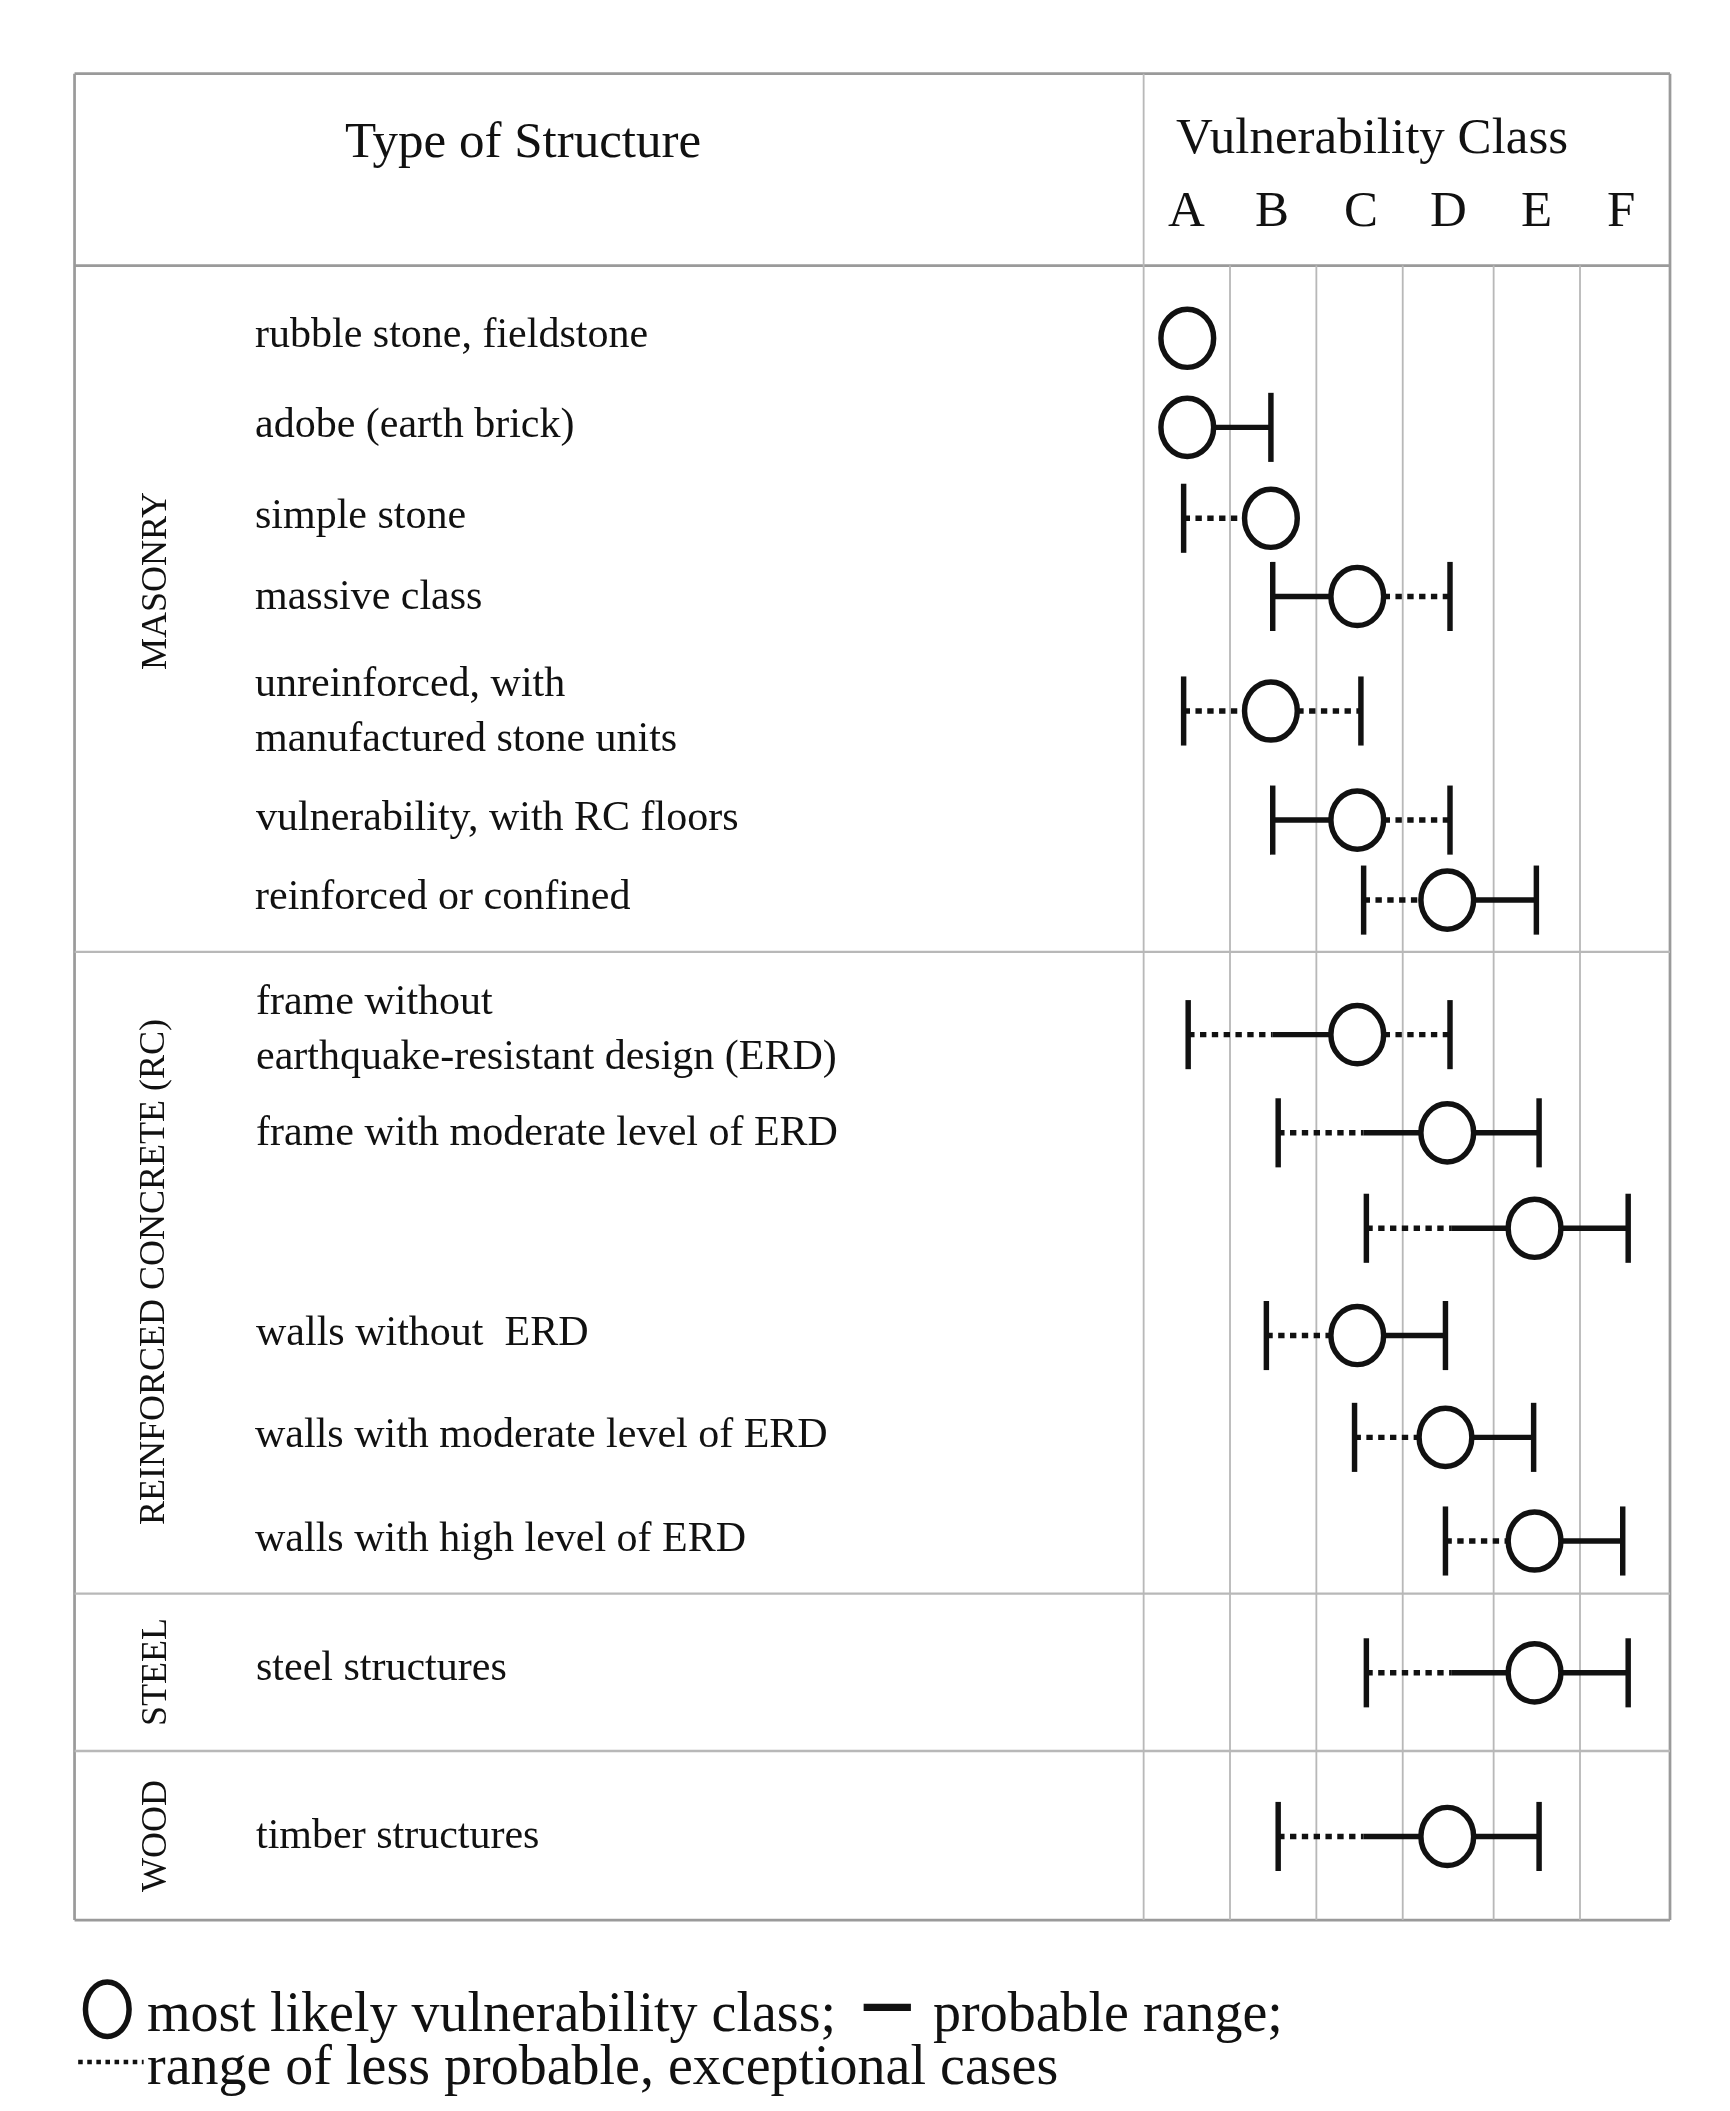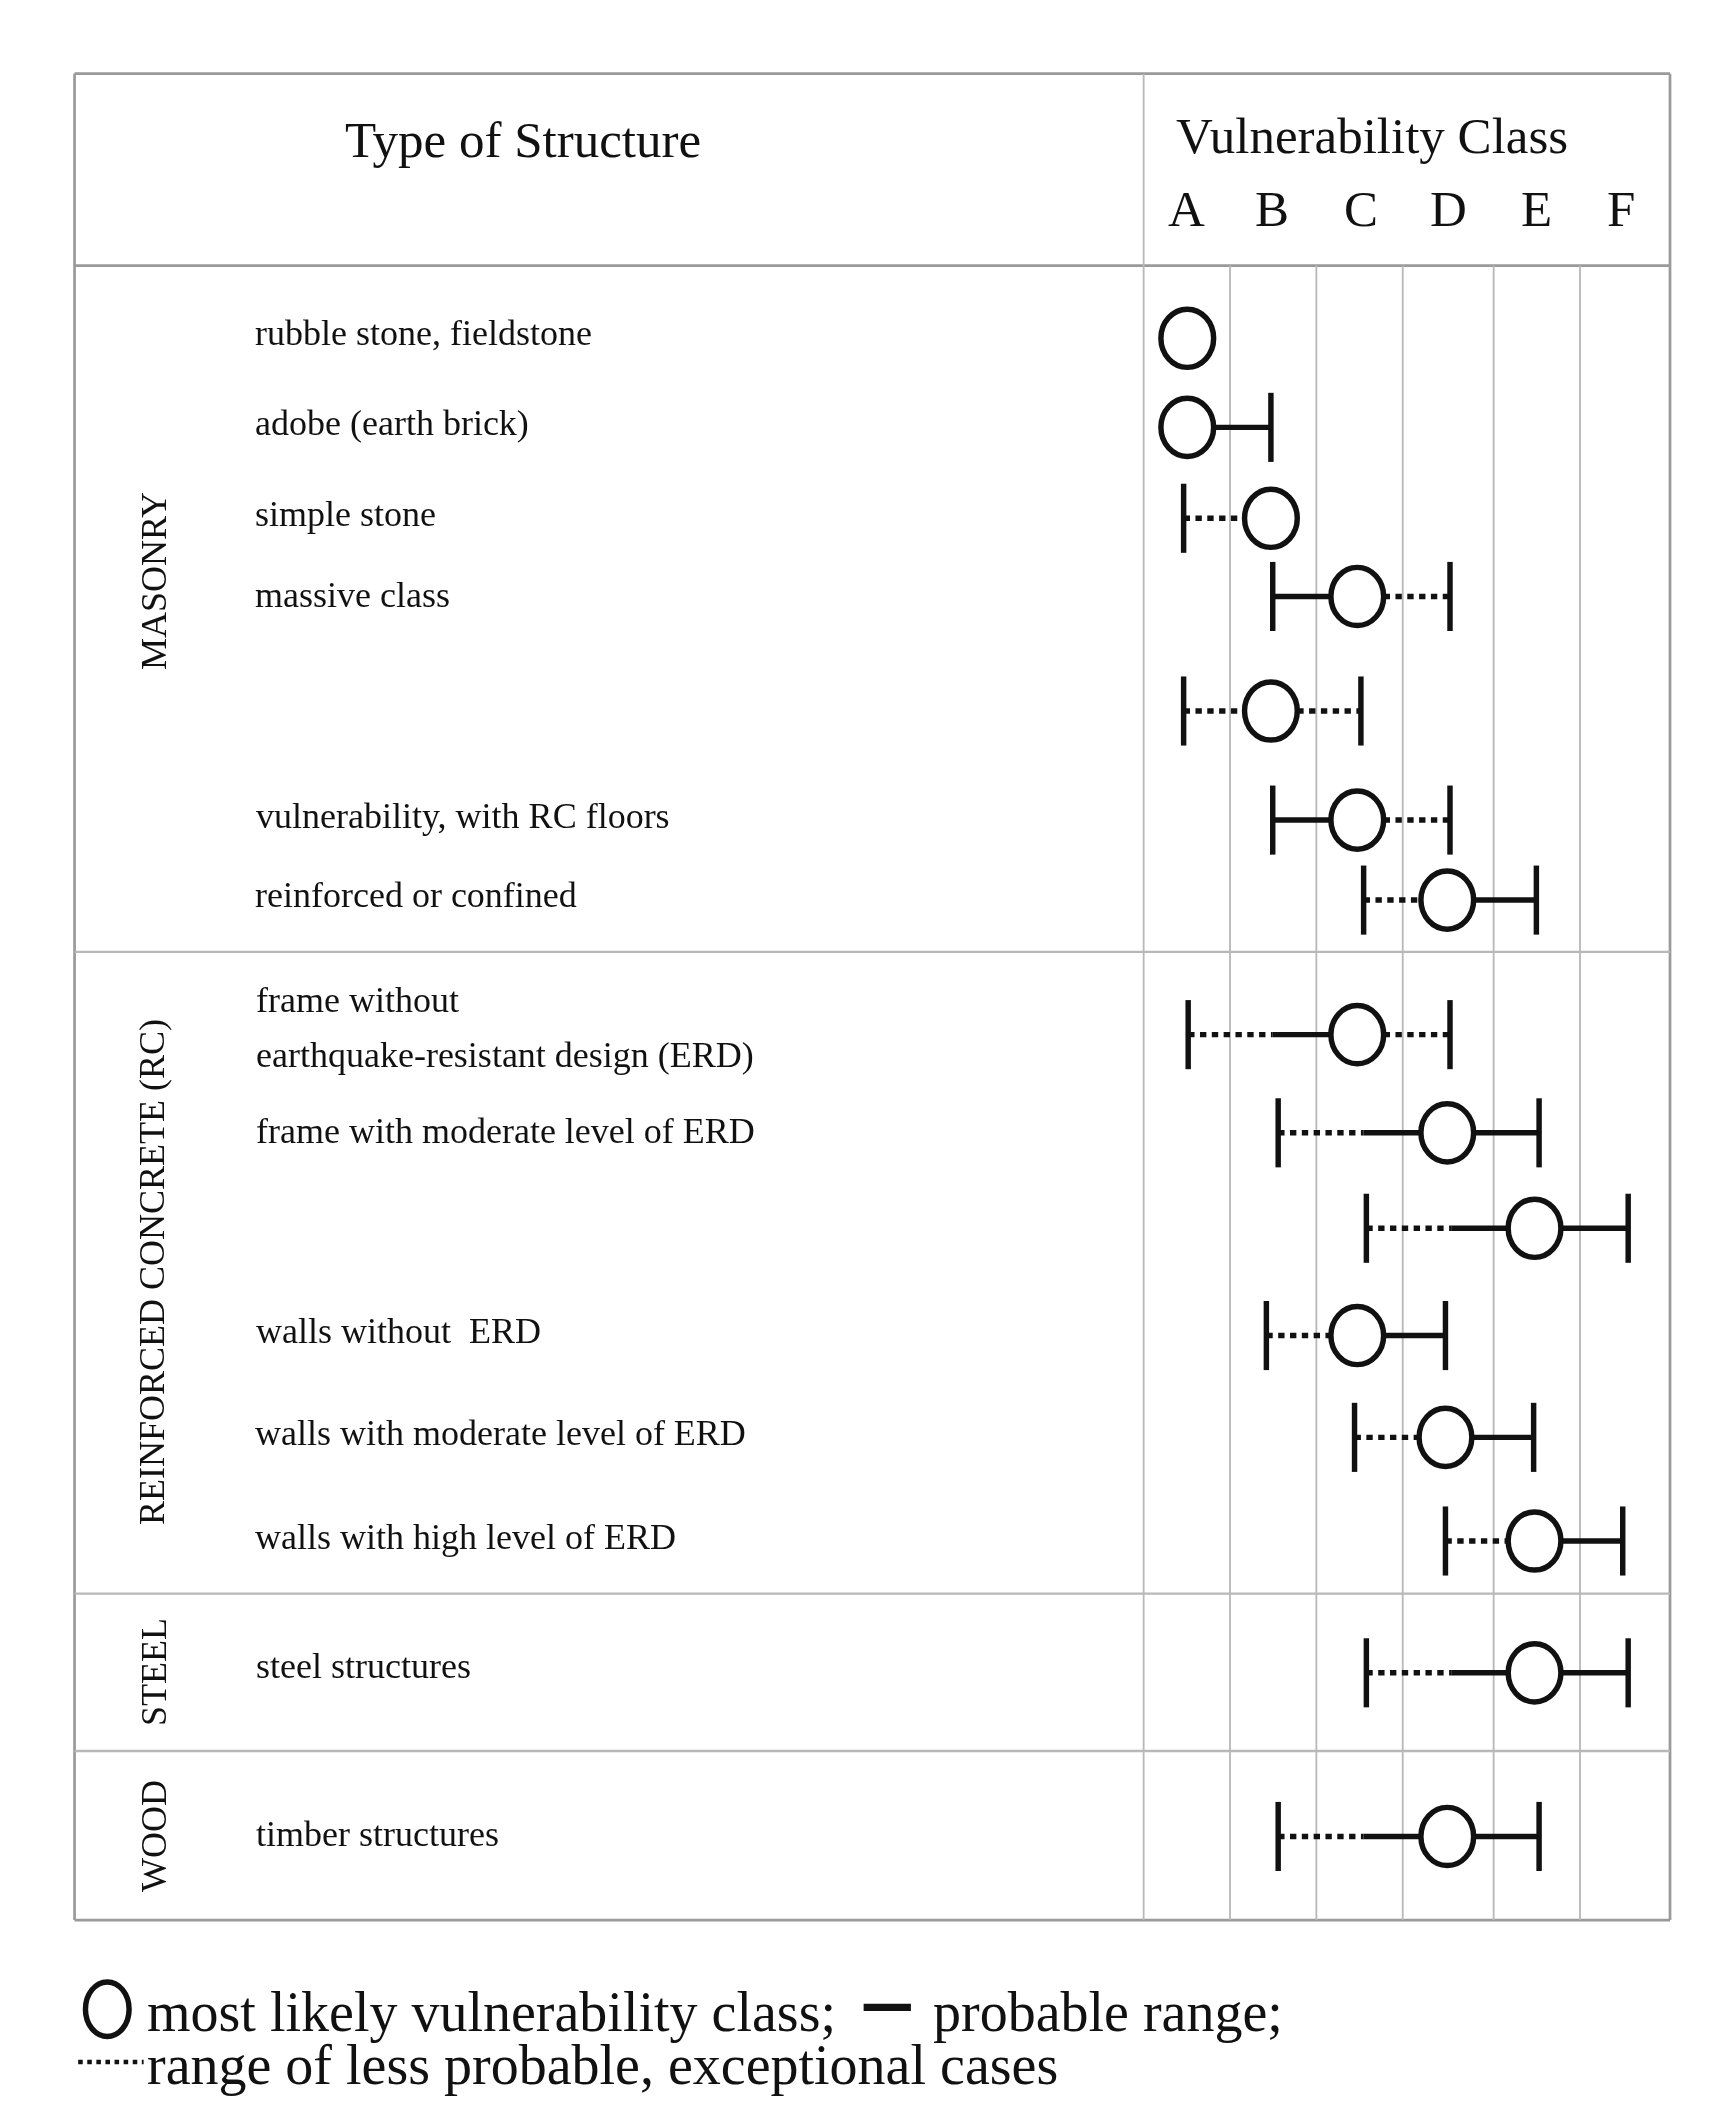--- a/index.html
+++ b/index.html
@@ -2,21 +2,21 @@
 <html style="font-size:14.5px"><head>
 <meta charset="utf-8">
 <style>
   html, body { margin: 0; padding: 0; background: #ffffff; }
   body { width: 1730px; height: 2112px; position: relative; overflow: hidden;
          font-family: "Liberation Serif", "DejaVu Serif", serif; color: #111; }
   #stage { position: absolute; left: 0; top: 0; width: 1730px; height: 1624px; }
   .txt { position: absolute; white-space: nowrap; font-family: "Liberation Serif", "DejaVu Serif", serif; color: #111; }
   .hdr { font-size: 51px; }
   .cls { font-size: 51px; }
-  .row-label { font-size: 36px; line-height: 55px; white-space: pre; }
+  .row-label { font-size: 42px; line-height: 55px; white-space: pre; }
   .sec-label { font-size: 36px; letter-spacing: 0px; transform-origin: center center; }
   .legend-text { font-size: 56px; }
   svg { position: absolute; left: 0; top: 0; }
 </style>
 </head>
 <body>
 
 <div id="stage">
 
   <svg id="grid" width="1730" height="2112" viewBox="0 0 1903 2323">
@@ -122,20 +122,22 @@
 
   <div class="txt sec-label" id="sec-masonry" style="left: 65px; top: 560px; transform: rotate(-90deg);">MASONRY</div>
   <div class="txt sec-label" id="sec-rc" style="left: -101px; top: 1251px; transform: rotate(-90deg);">REINFORCED CONCRETE (RC)</div>
   <div class="txt sec-label" id="sec-steel" style="left: 100px; top: 1651px; transform: rotate(-90deg);">STEEL</div>
   <div class="txt sec-label" id="sec-wood" style="left: 98px; top: 1815px; transform: rotate(-90deg);">WOOD</div>
 
   <div class="txt row-label" style="left:255px; top:306px;">rubble stone, fieldstone</div>
   <div class="txt row-label" style="left:255px; top:396px;">adobe (earth brick)</div>
   <div class="txt row-label" style="left:255px; top:487px;">simple stone</div>
   <div class="txt row-label" style="left:255px; top:568px;">massive class</div>
+  <div class="txt row-label" style="left:255px; top:655px;">unreinforced, with
+manufactured stone units</div>
   <div class="txt row-label" style="left:256px; top:789px;">vulnerability, with RC floors</div>
   <div class="txt row-label" style="left:255px; top:868px;">reinforced or confined</div>
   <div class="txt row-label" style="left:256px; top:973px;">frame without
 earthquake-resistant design (ERD)</div>
   <div class="txt row-label" style="left:256px; top:1104px;">frame with moderate level of ERD</div>
   <div class="txt row-label" style="left:256px; top:1304px;">walls without  ERD</div>
   <div class="txt row-label" style="left:255px; top:1406px;">walls with moderate level of ERD</div>
   <div class="txt row-label" style="left:255px; top:1510px;">walls with high level of ERD</div>
   <div class="txt row-label" style="left:256px; top:1639px;">steel structures</div>
   <div class="txt row-label" style="left:256px; top:1807px;">timber structures</div>

